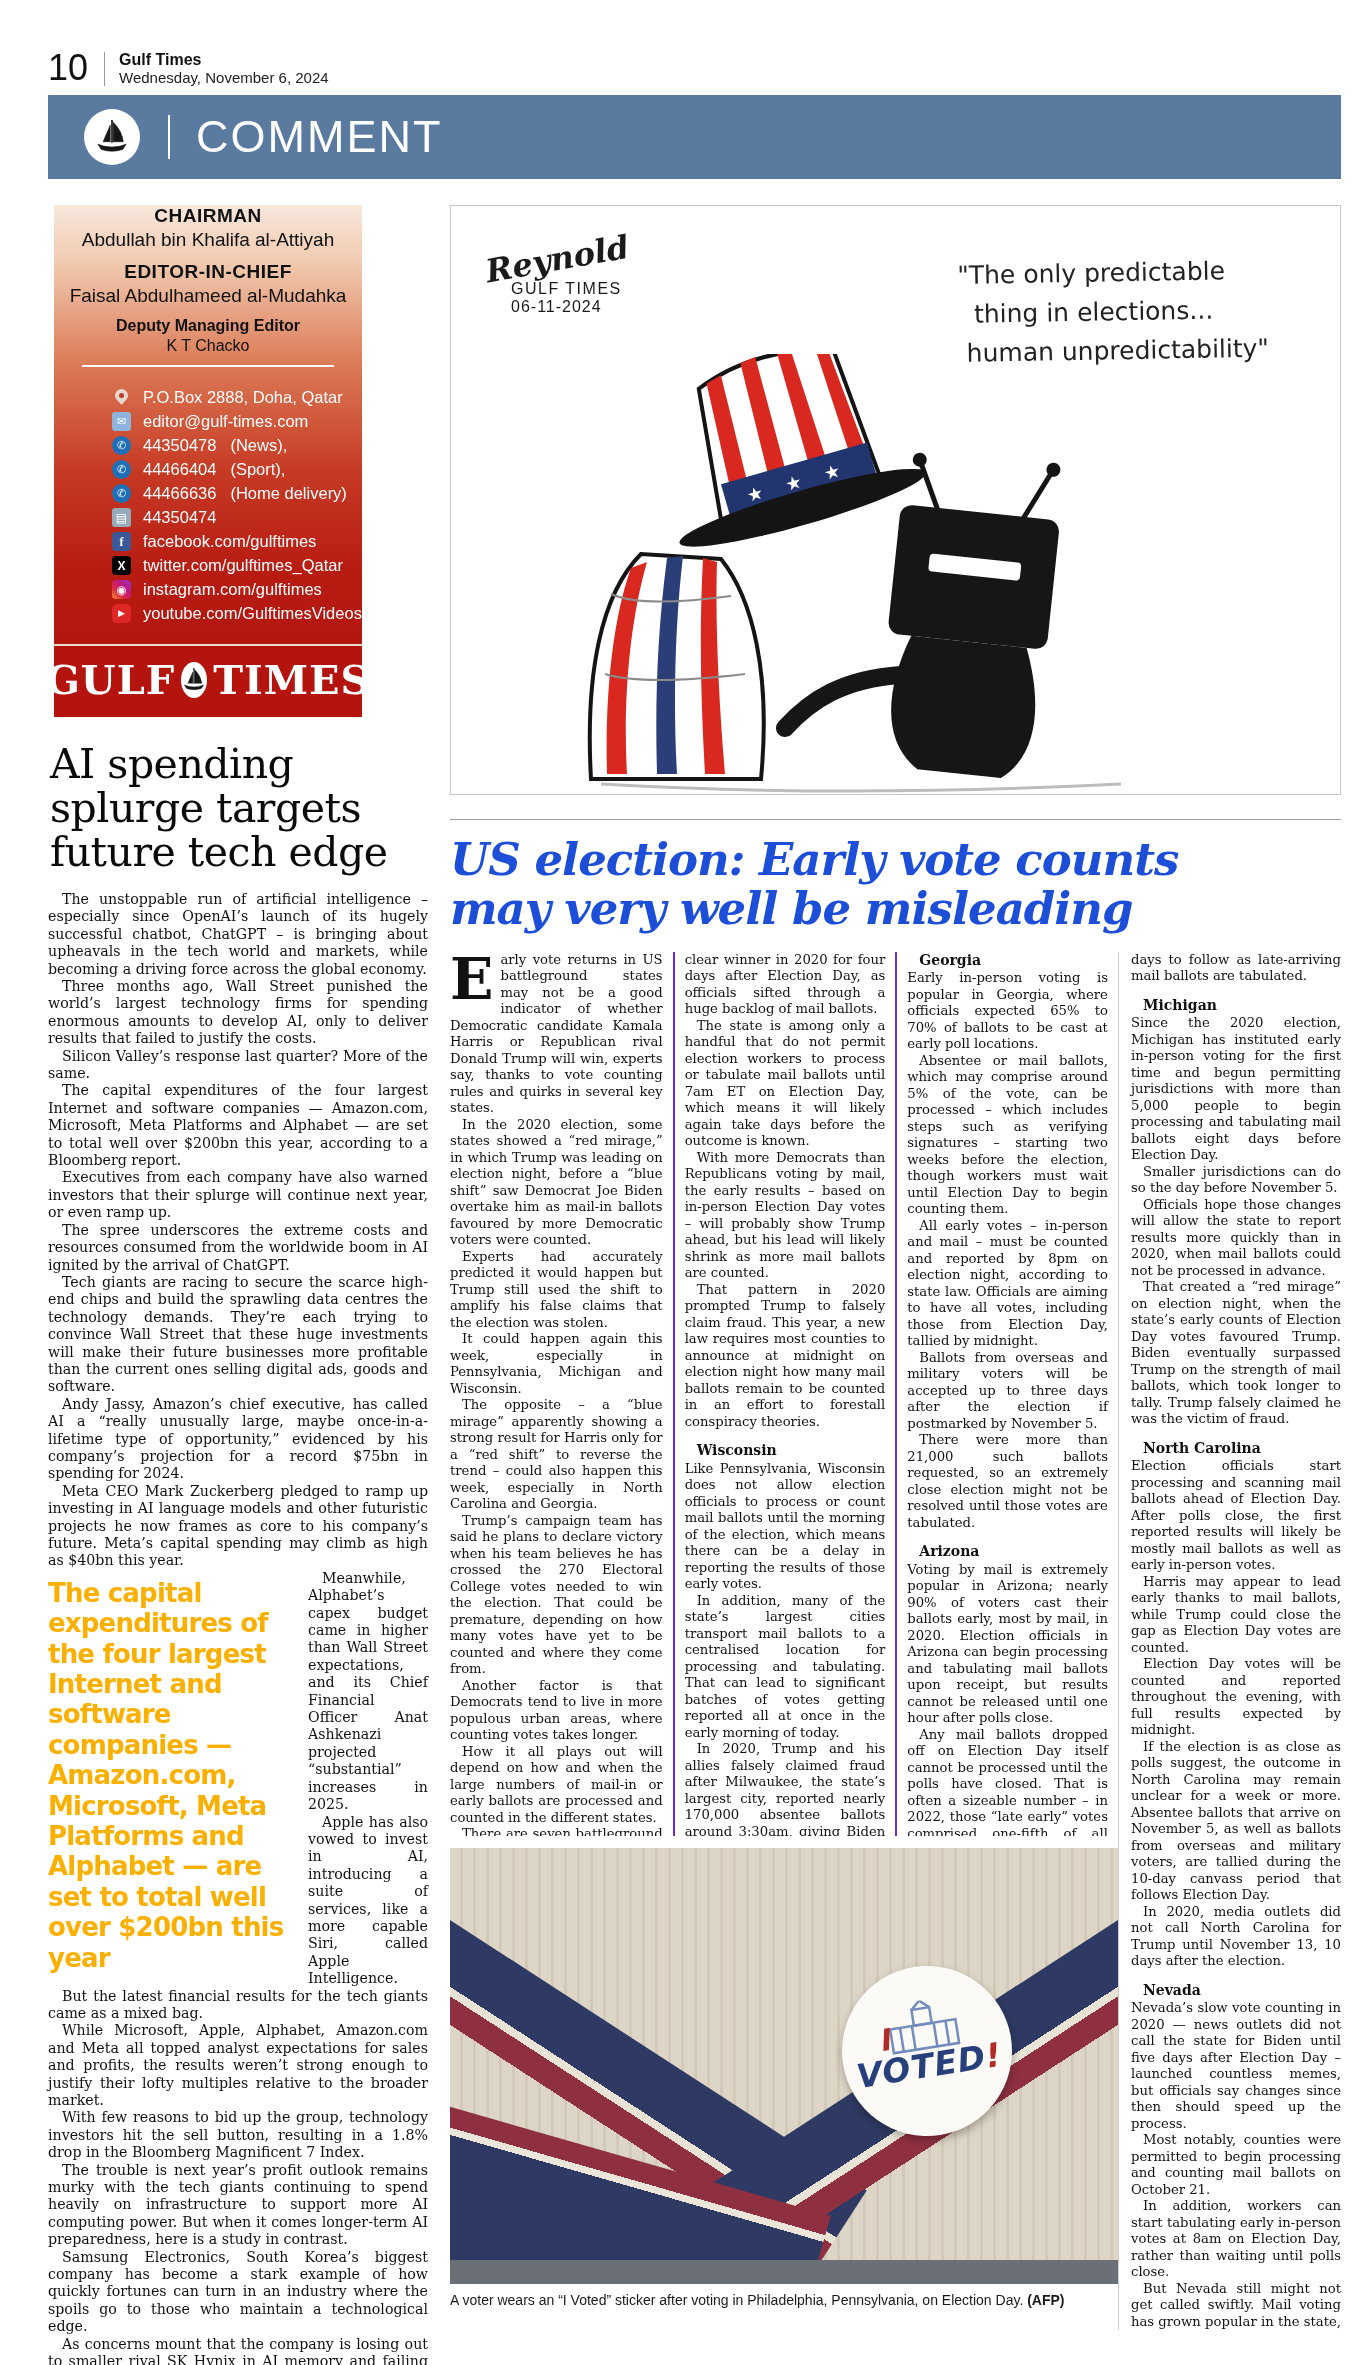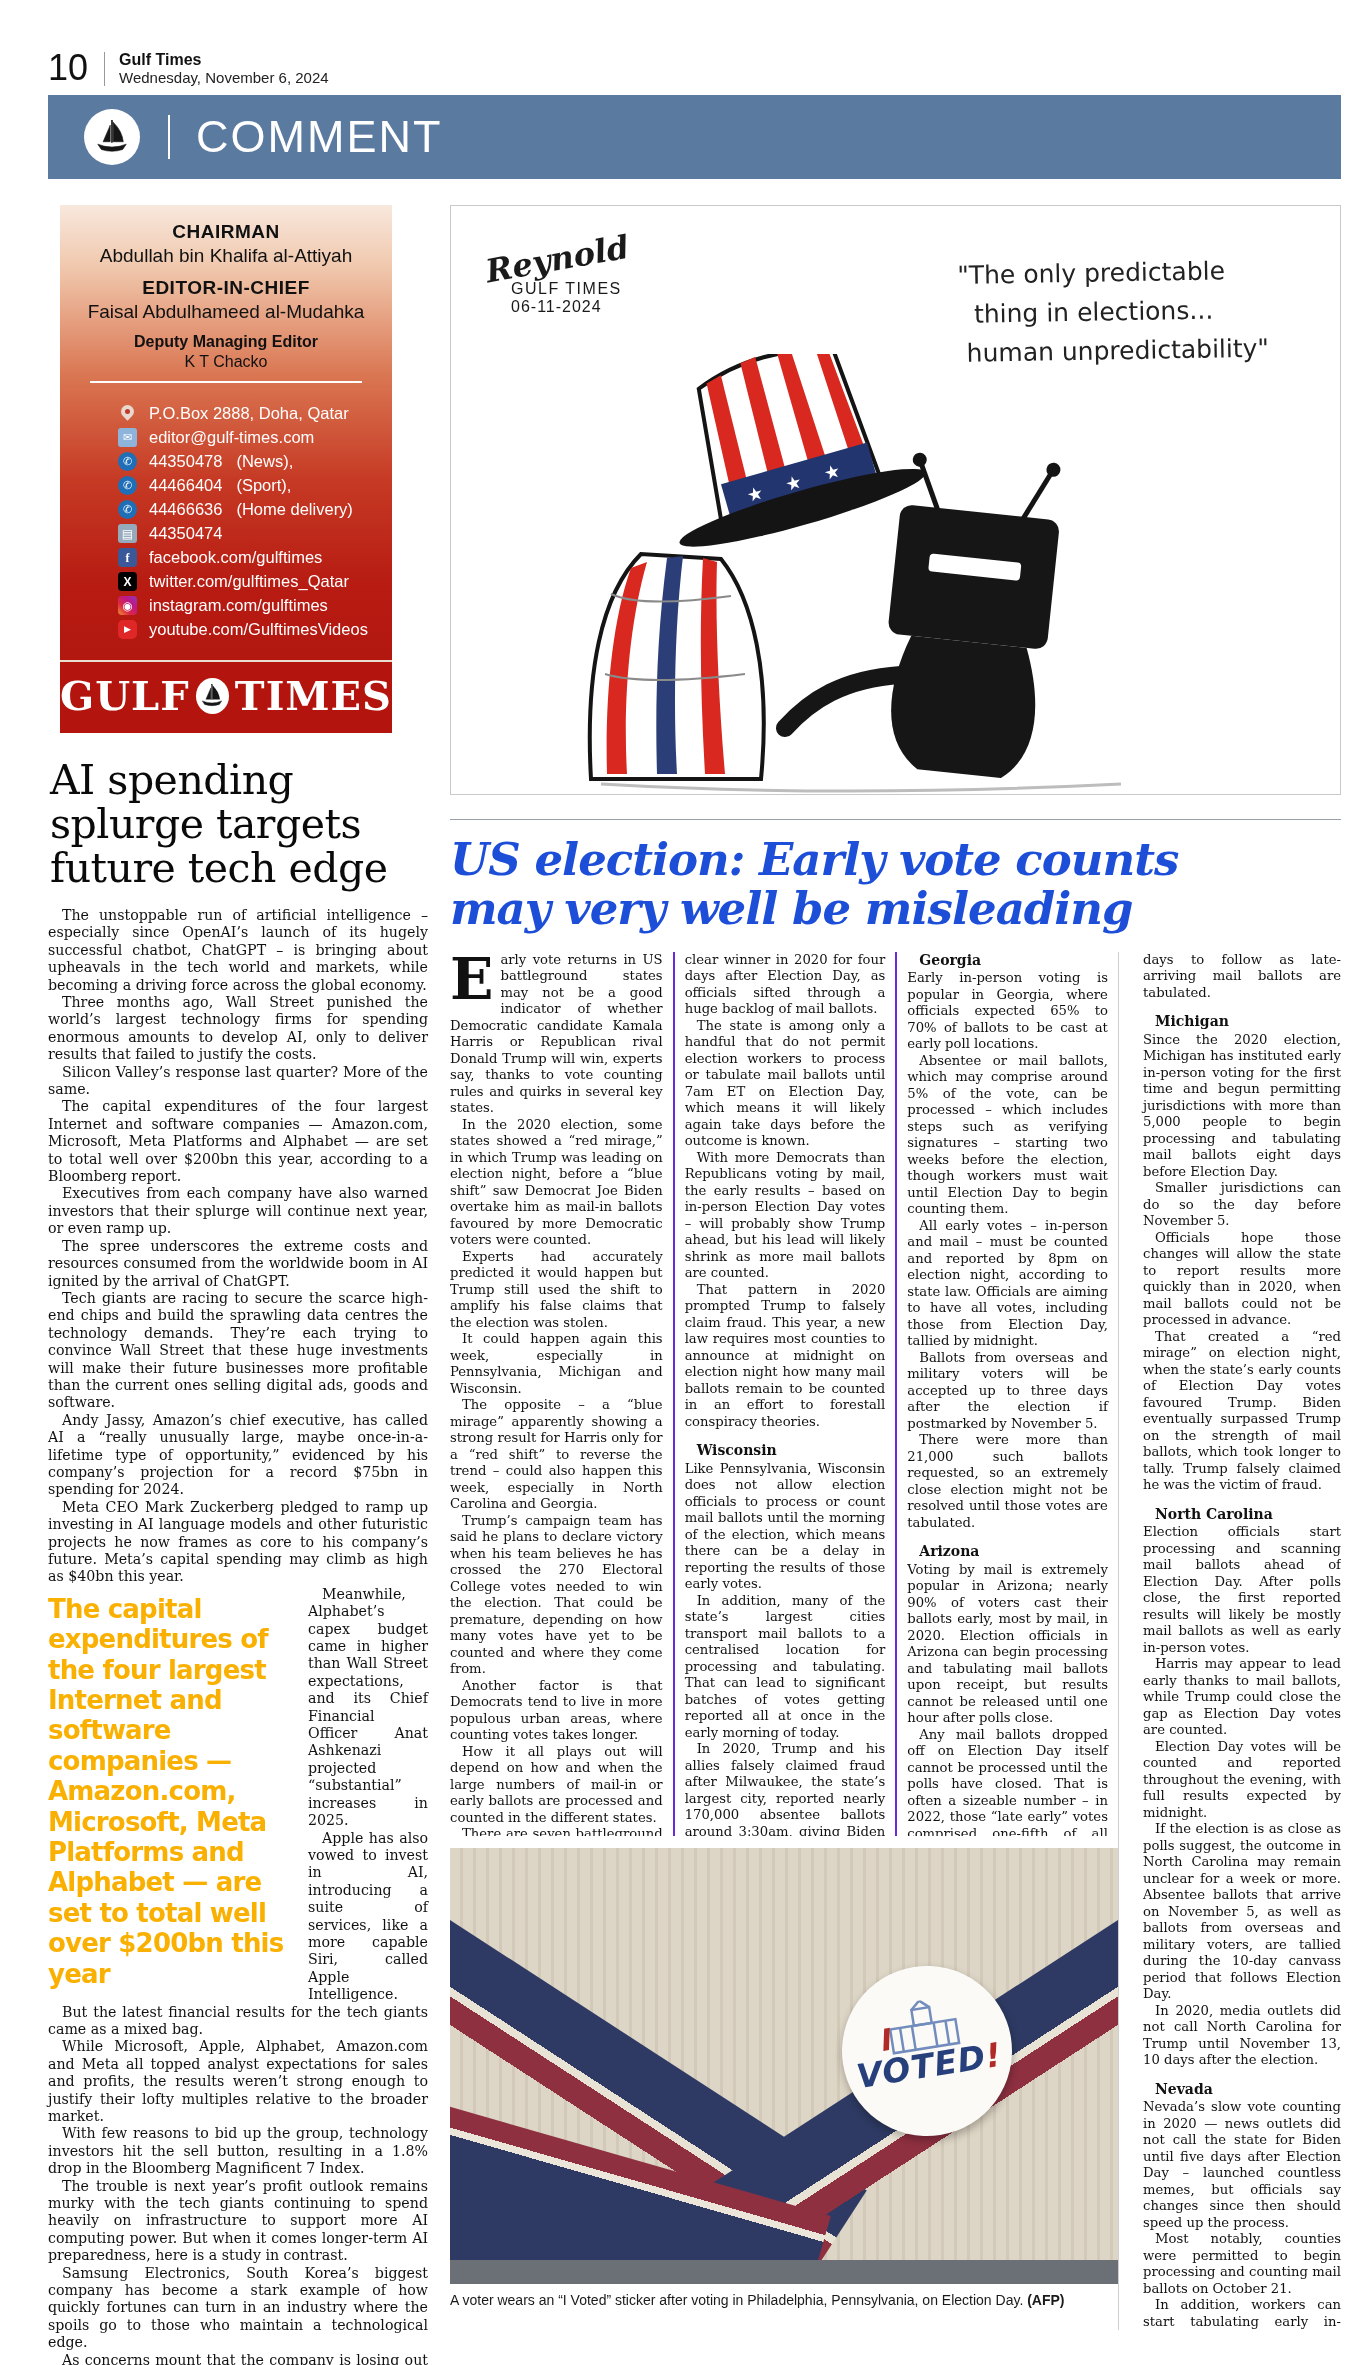--- a/index.html
+++ b/index.html
@@ -20,23 +20,23 @@
                  display:flex; align-items:center; justify-content:center; }
   .banner-sep { width:2px; height:44px; background:#ffffff; margin:0 26px 0 28px; }
   .banner-label { color:#fff; font-size:45px; letter-spacing:2px; font-weight:400; }
 
   
   .cols { display:flex; margin-top:26px; }
   .left-rail { width:380px; flex:none; }
   .right-col { flex:1; min-width:0; margin-left:22px; }
 
   
-  .masthead { width:332px; margin-left:12px; color:#111;
+  .masthead { width:308px; margin-left:6px; color:#111;
      background:linear-gradient(180deg,#f8e8dd 0%,#f0c7ac 12%,#da7753 32%,#c63a24 52%,#b71b12 72%,#ae140e 100%);
-     padding-top:16px; }
+     }
   .mh-center { text-align:center; }
   .mh-role { font-weight:bold; font-size:19px; letter-spacing:0.5px; }
   .mh-name { font-size:19px; margin:2px 0 10px; }
   .mh-role-sm { font-weight:bold; font-size:16px; }
   .mh-name-sm { font-size:16px; margin:2px 0 10px; }
   .mh-rule { width:82%; height:2px; background:#fff; margin:10px auto 14px; }
   .mh-contacts { padding:2px 0 16px 58px; color:#fff; }
   .c-row { display:flex; align-items:center; margin:5px 0; font-size:16.5px; }
   .c-row .sfx { margin-left:14px; }
   .ic { width:19px; height:19px; flex:none; margin-right:12px; display:flex; align-items:center;
@@ -94,21 +94,21 @@
   .ecol:first-child { padding-left:0; }
   .ecol + .ecol { border-left:2px solid #6d28d9; }
   .ecol, .ecol4 { font-family:"DejaVu Serif", serif; font-size:13.2px; line-height:16.5px; color:#111;
                   text-align:justify; }
   .ecol p, .ecol4 p { text-indent:12px; }
   .ecol p.cont, .ecol4 p.cont { text-indent:0; }
   .state { font-family:"DejaVu Serif", serif; font-size:14px; font-weight:bold; margin:12px 0 2px;
            text-indent:12px; }
   .drop { float:left; font-family:"DejaVu Serif", serif; font-weight:bold; font-size:57px; line-height:0.8;
           padding:4px 7px 0 0; }
-  .ecol4 { flex:1; border-left:1px solid #cfcfcf; padding-left:24px; height:1378px; overflow:hidden; }
+  .ecol4 { flex:1; border-left:1px solid #cfcfcf; padding-left:12px; height:1378px; overflow:hidden; }
 
   
   .photo { position:relative; height:436px; margin-top:12px; overflow:hidden;
      background: repeating-linear-gradient(90deg, #ddd5c5 0 10px, #d2c9b9 10px 13px); }
   .vband { position:absolute; width:640px; height:120px;
      background:linear-gradient(180deg,#2e3a63 0 56px,#e9e3d5 56px 64px,#8e3040 64px 88px, rgba(0,0,0,0) 88px); }
   .vleft { left:-120px; top:-6px; transform:rotate(33deg); transform-origin:left top; }
   .vright { right:-120px; top:-6px; transform:rotate(-33deg); transform-origin:right top; }
   .fold { position:absolute; left:-60px; bottom:-80px; width:420px; height:210px; transform:rotate(16deg);
      background:linear-gradient(180deg,#8e3040 0 20px,#ece6da 20px 27px,#2e3a63 27px 100%); }

